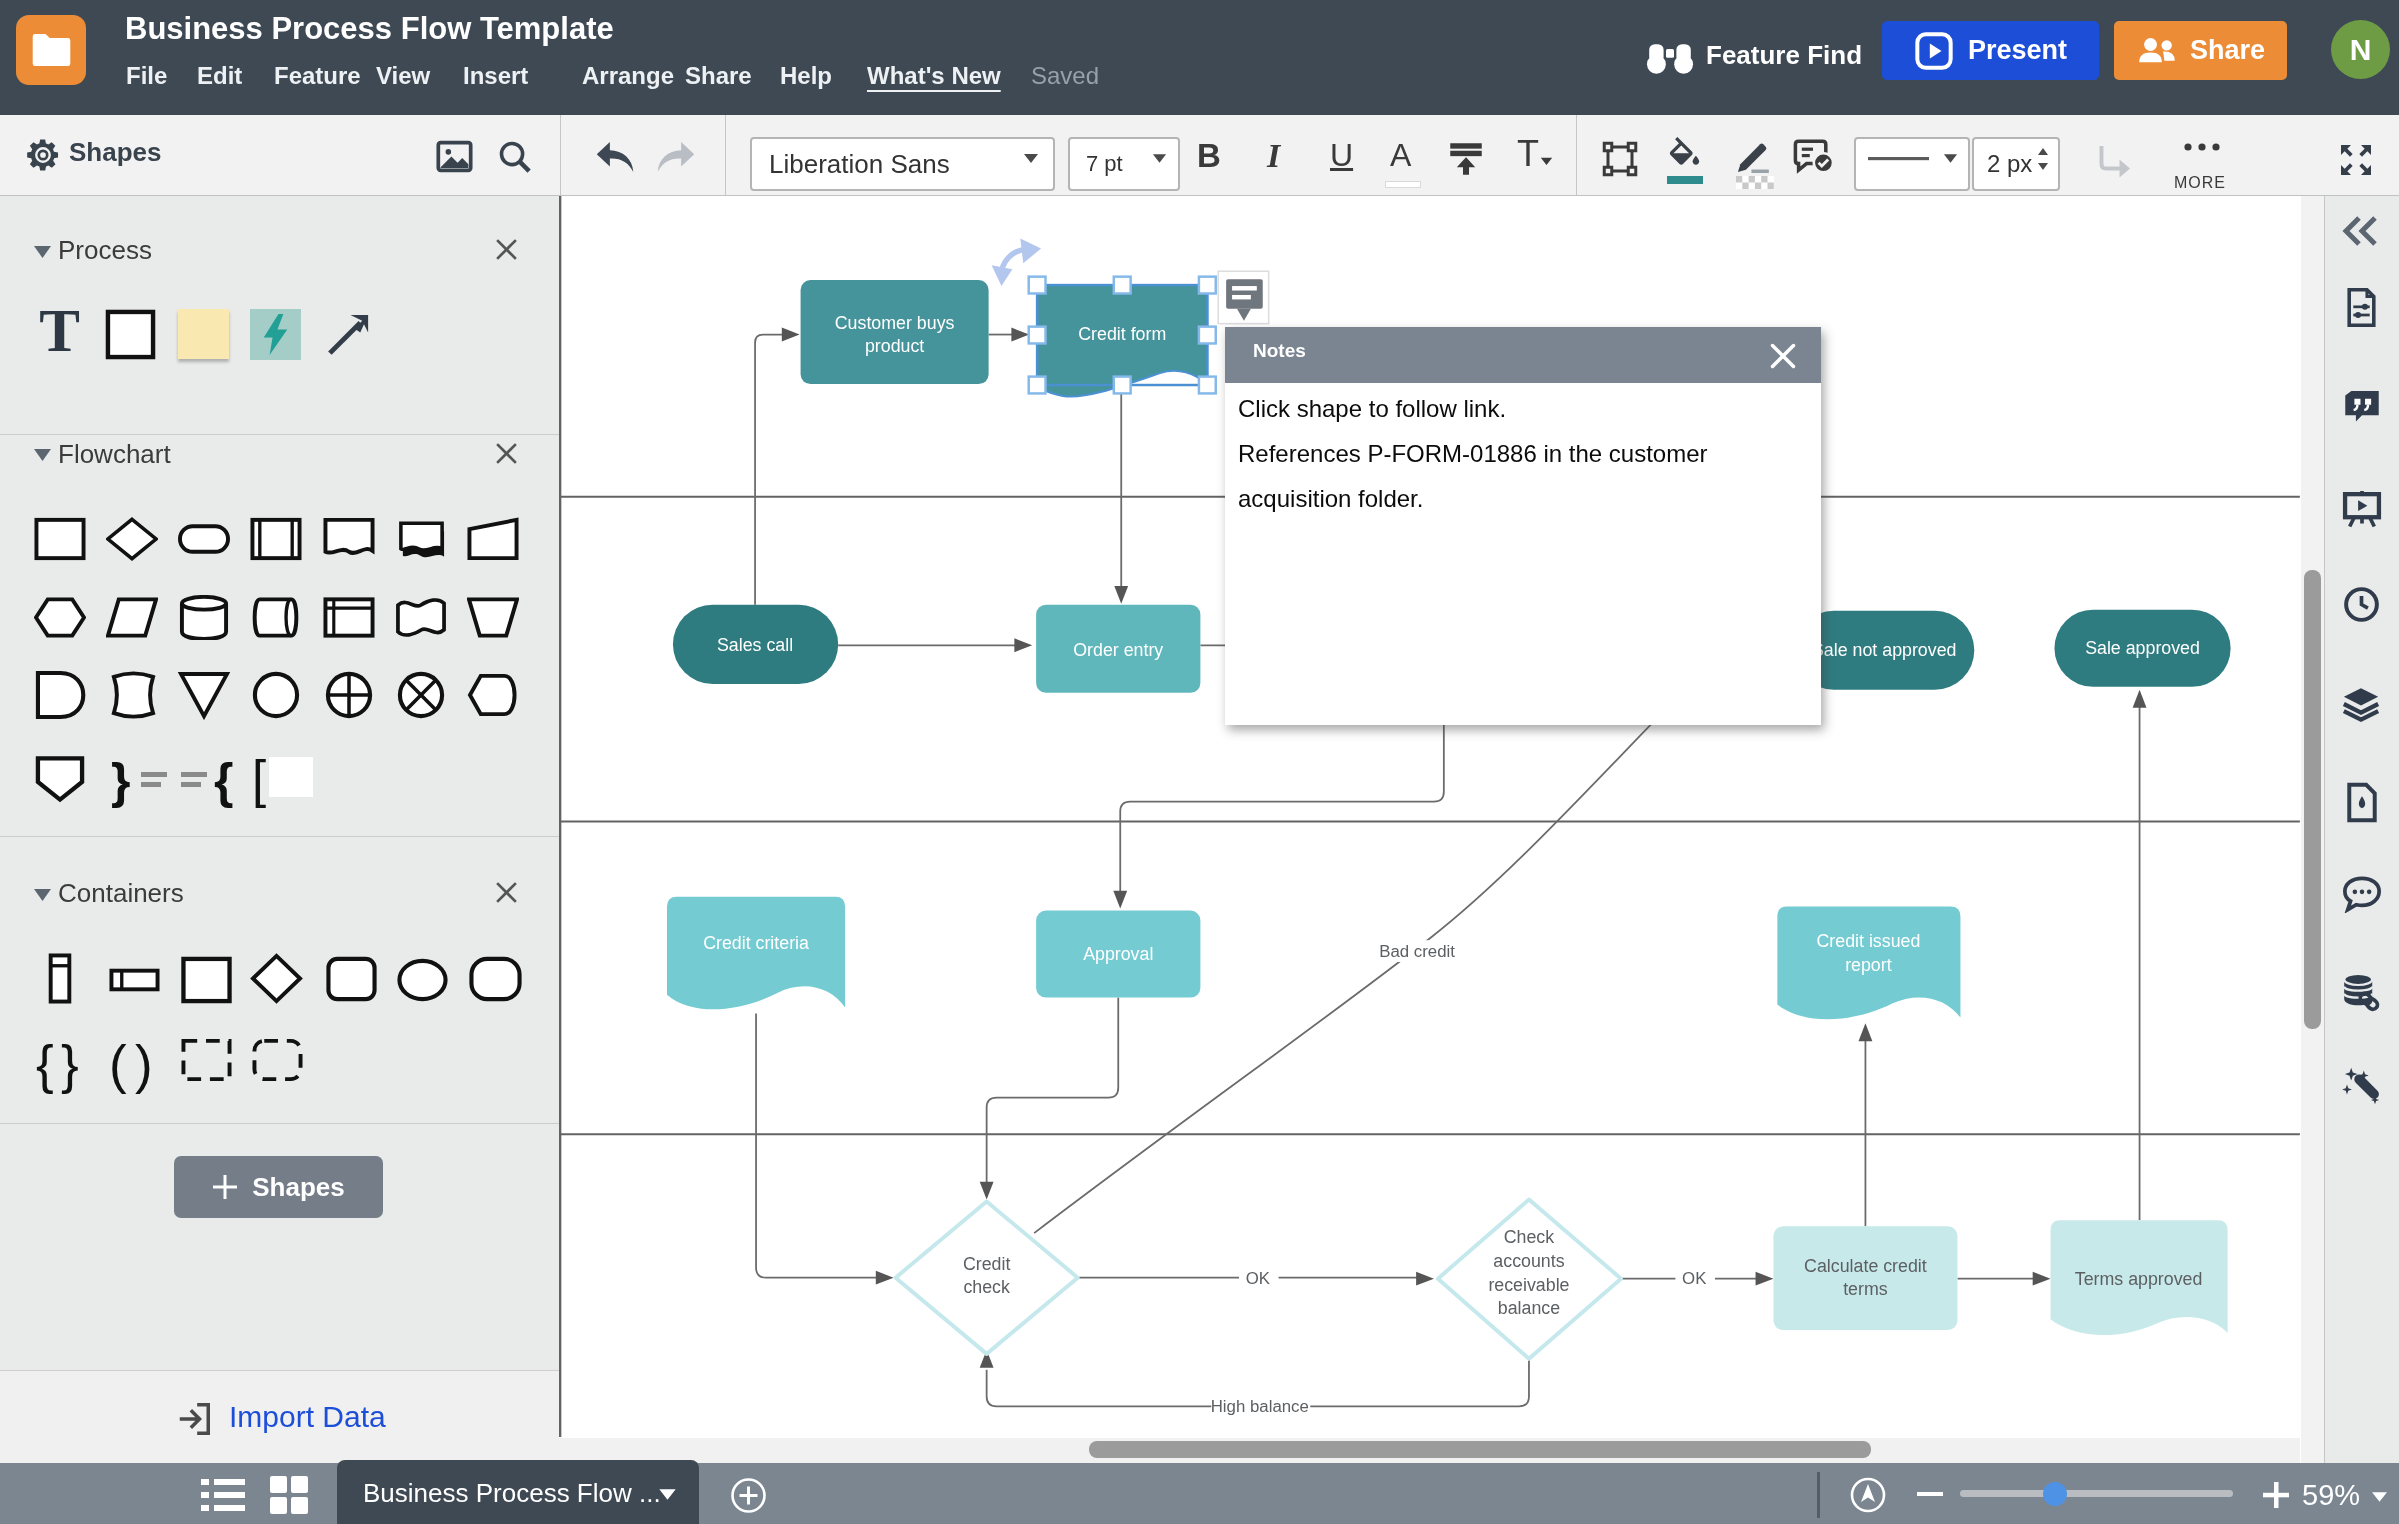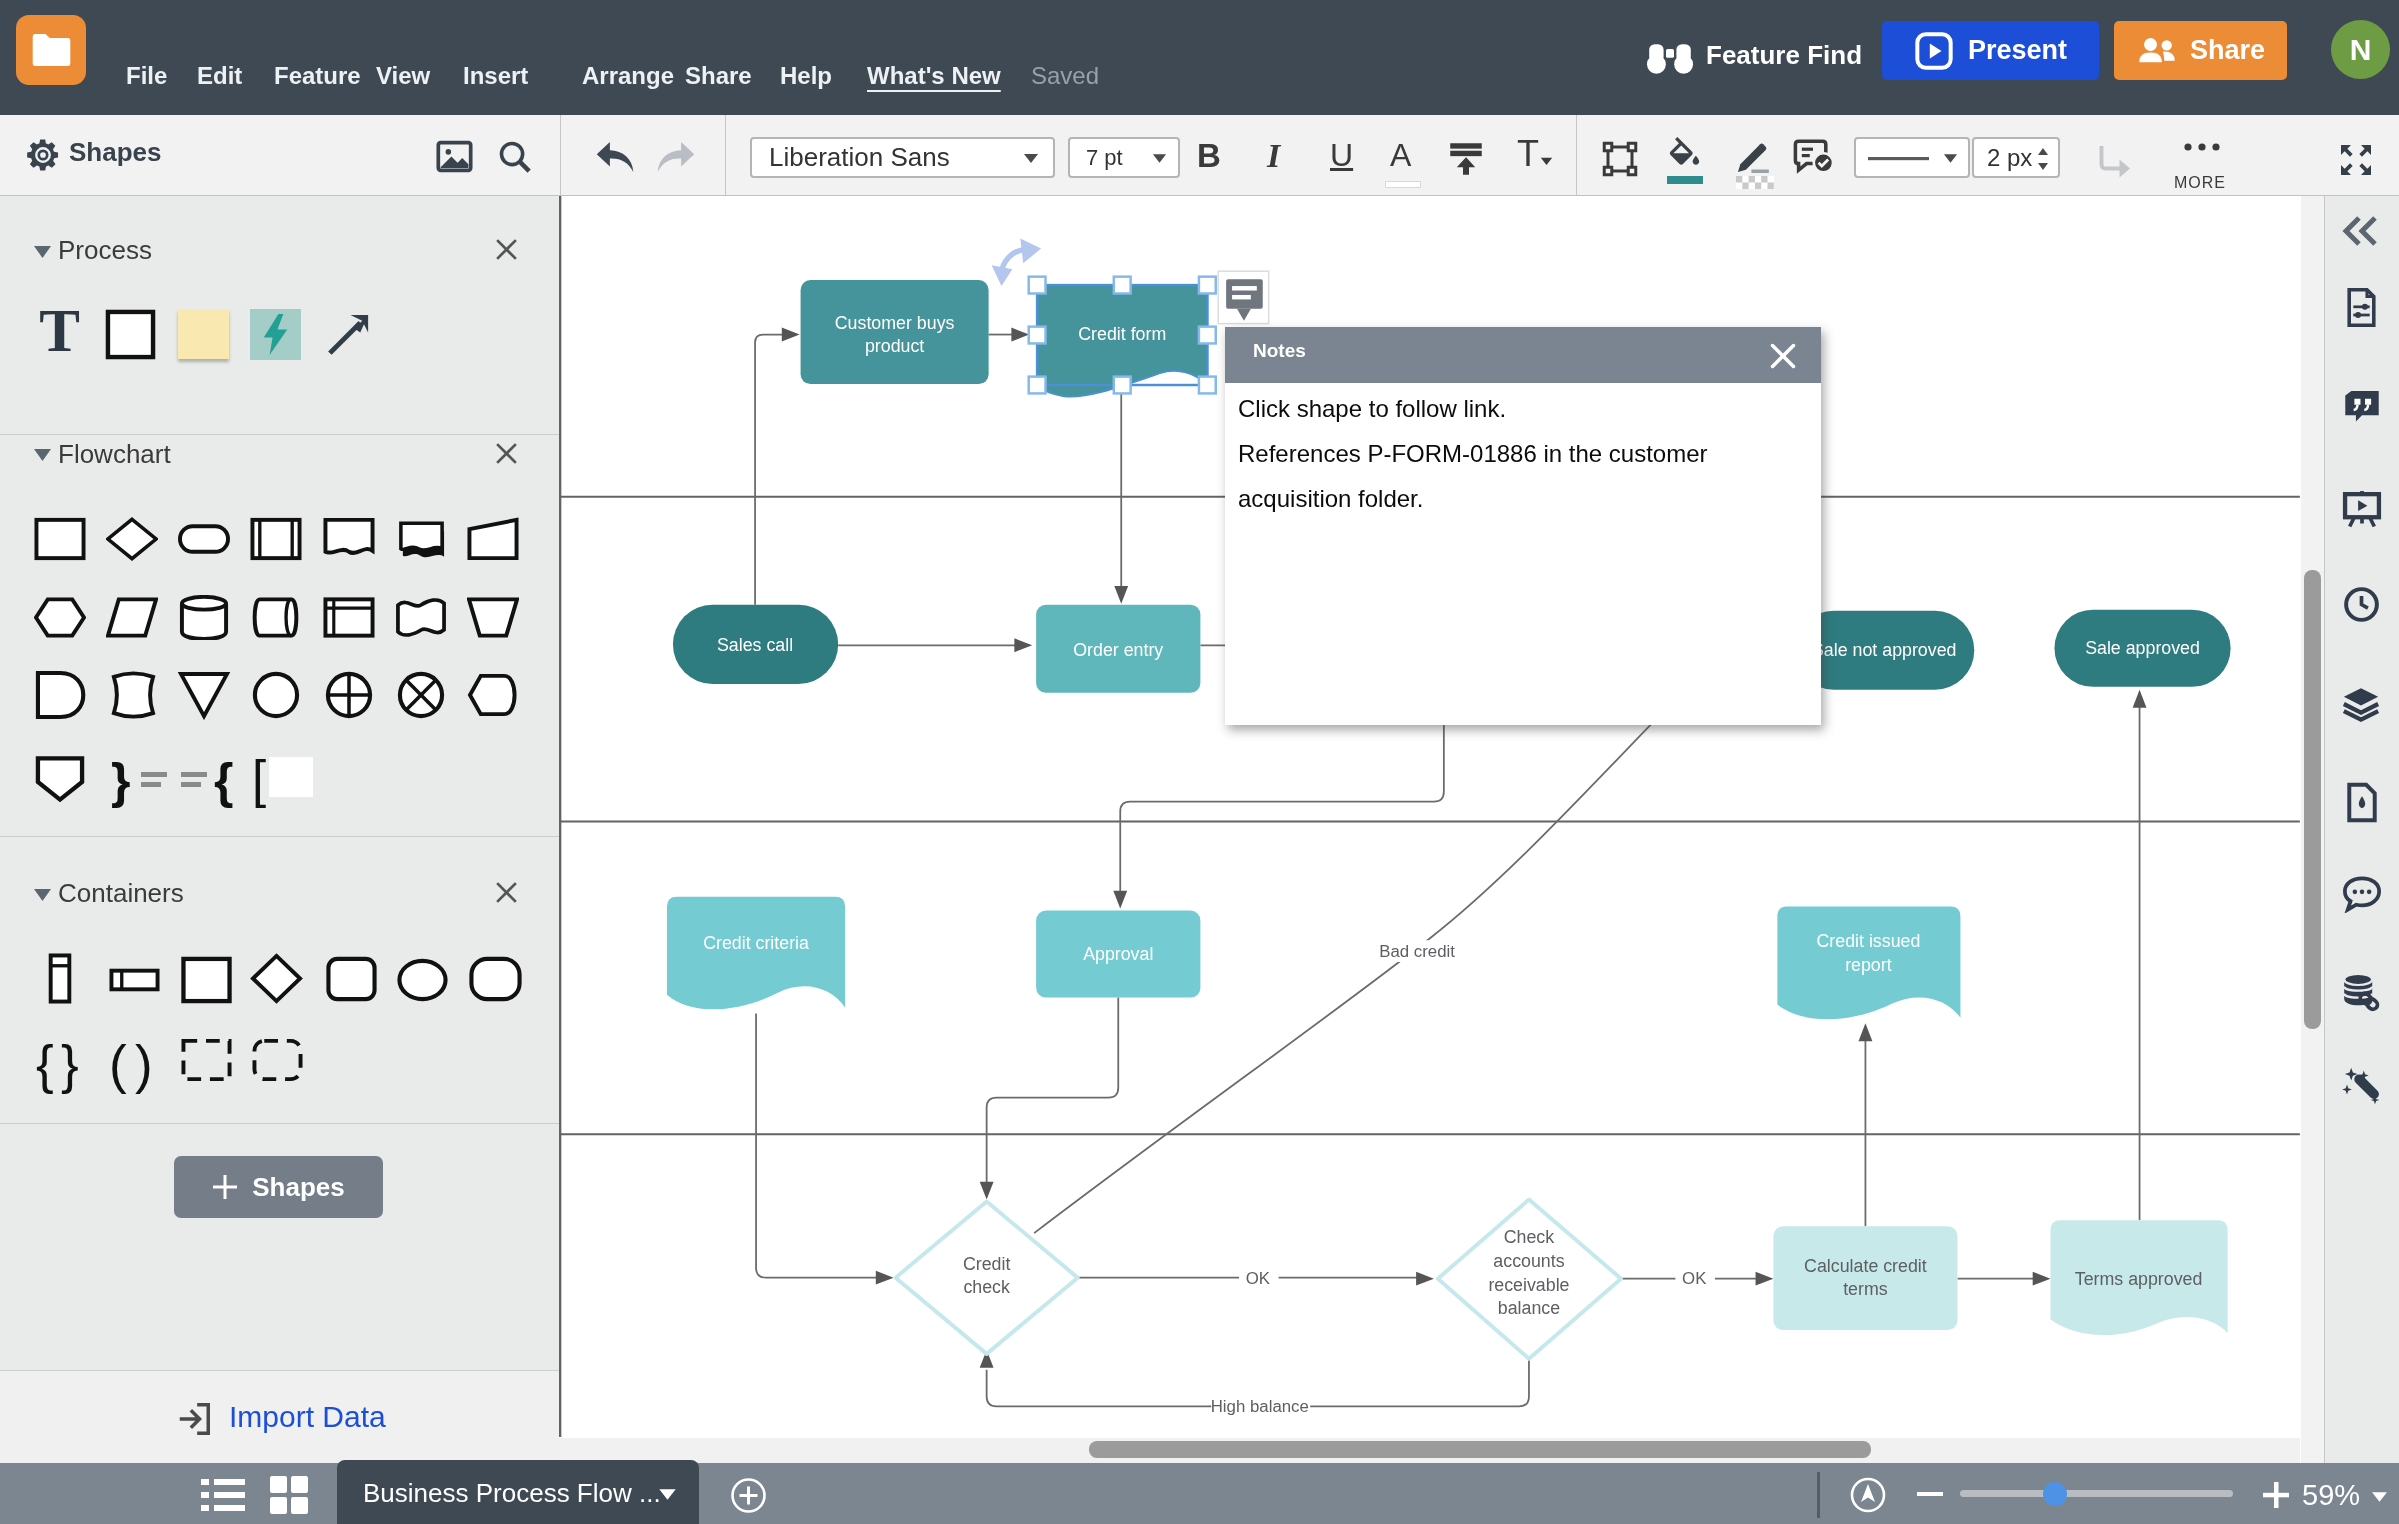--- a/index.html
+++ b/index.html
@@ -17,21 +17,21 @@
   #ffind { color:#fff; font-size:26px; font-weight:600; }
   .topbtn { top:21px; height:59px; border-radius:5px; color:#fff; font-size:27px; font-weight:bold; display:flex; align-items:center; justify-content:center; }
   #present { left:1882px; width:217px; background:#1d4ed8; }
   #share { left:2114px; width:173px; background:#ed8c36; }
   #avatar { left:2331px; top:20px; width:59px; height:59px; border-radius:50%; background:#6e9c44; color:#fff; font-size:30px; font-weight:bold; display:flex; align-items:center; justify-content:center; }
 
   
   #toolbar { left:0; top:115px; width:2400px; height:81px; background:#f2f2f2; border-bottom:1px solid #c2c2c2; }
   .vsep { position:absolute; top:115px; width:1px; height:80px; background:#c6c6c6; }
   #shapeshdr { left:69px; top:137px; color:#39434e; font-size:26px; font-weight:bold; }
-  .tbox { position:absolute; background:#fff; border:2px solid #b4b4b4; border-radius:4px; height:41px; top:137px; display:flex; align-items:center; color:#333; }
+  .tbox { position:absolute; background:#fff; border:2px solid #b4b4b4; border-radius:4px; height:54px; top:137px; display:flex; align-items:center; color:#333; }
   .tglyph { position:absolute; top:137px; color:#3a3a3a; font-size:31px; font-weight:bold; }
 
   
   #leftpanel { left:0; top:196px; width:559px; height:1267px; background:#e9eaea; }
   .sechdr { position:absolute; font-size:26px; color:#3b3b3b; }
   .hdiv { position:absolute; left:0; width:559px; height:1px; background:#cccccc; }
   #shapesbtn { position:absolute; left:174px; top:1156px; width:209px; height:62px; background:#757e88; border-radius:7px; color:#fff; font-size:26px; font-weight:bold; display:flex; align-items:center; justify-content:center; }
   #importsec { position:absolute; left:0; top:1370px; width:559px; height:93px; background:#f0f0f0; border-top:1px solid #cfcfcf; }
 
   
@@ -55,20 +55,21 @@
 </style>
 </head>
 <body>
 <div id="root">
 
   <div id="topbar" class="abs"></div>
   <div id="logo" class="abs"></div>
   <svg class="abs" style="left:31px;top:31px;" width="41" height="38" viewBox="0 0 24 22" fill="#fff">
     <path d="M1 3 Q1 1.6 2.4 1.6 H8.5 L11 4 H21.6 Q23 4 23 5.4 V19 Q23 20.4 21.6 20.4 H2.4 Q1 20.4 1 19 Z"></path>
   </svg>
+  <div id="title" class="abs">Business Process Flow Template</div>
 
   <div class="abs menu" style="left:126px;">File</div>
   <div class="abs menu" style="left:197px;">Edit</div>
   <div class="abs menu" style="left:274px;">Feature</div>
   <div class="abs menu" style="left:376px;">View</div>
   <div class="abs menu" style="left:463px;">Insert</div>
   <div class="abs menu" style="left:562px;margin-left:20px;">Arrange</div>
   <div class="abs menu" style="left:685px;">Share</div>
   <div class="abs menu" style="left:780px;">Help</div>
   <div class="abs menu" style="left:867px; text-decoration:underline; text-underline-offset:6px;">What's New</div>

